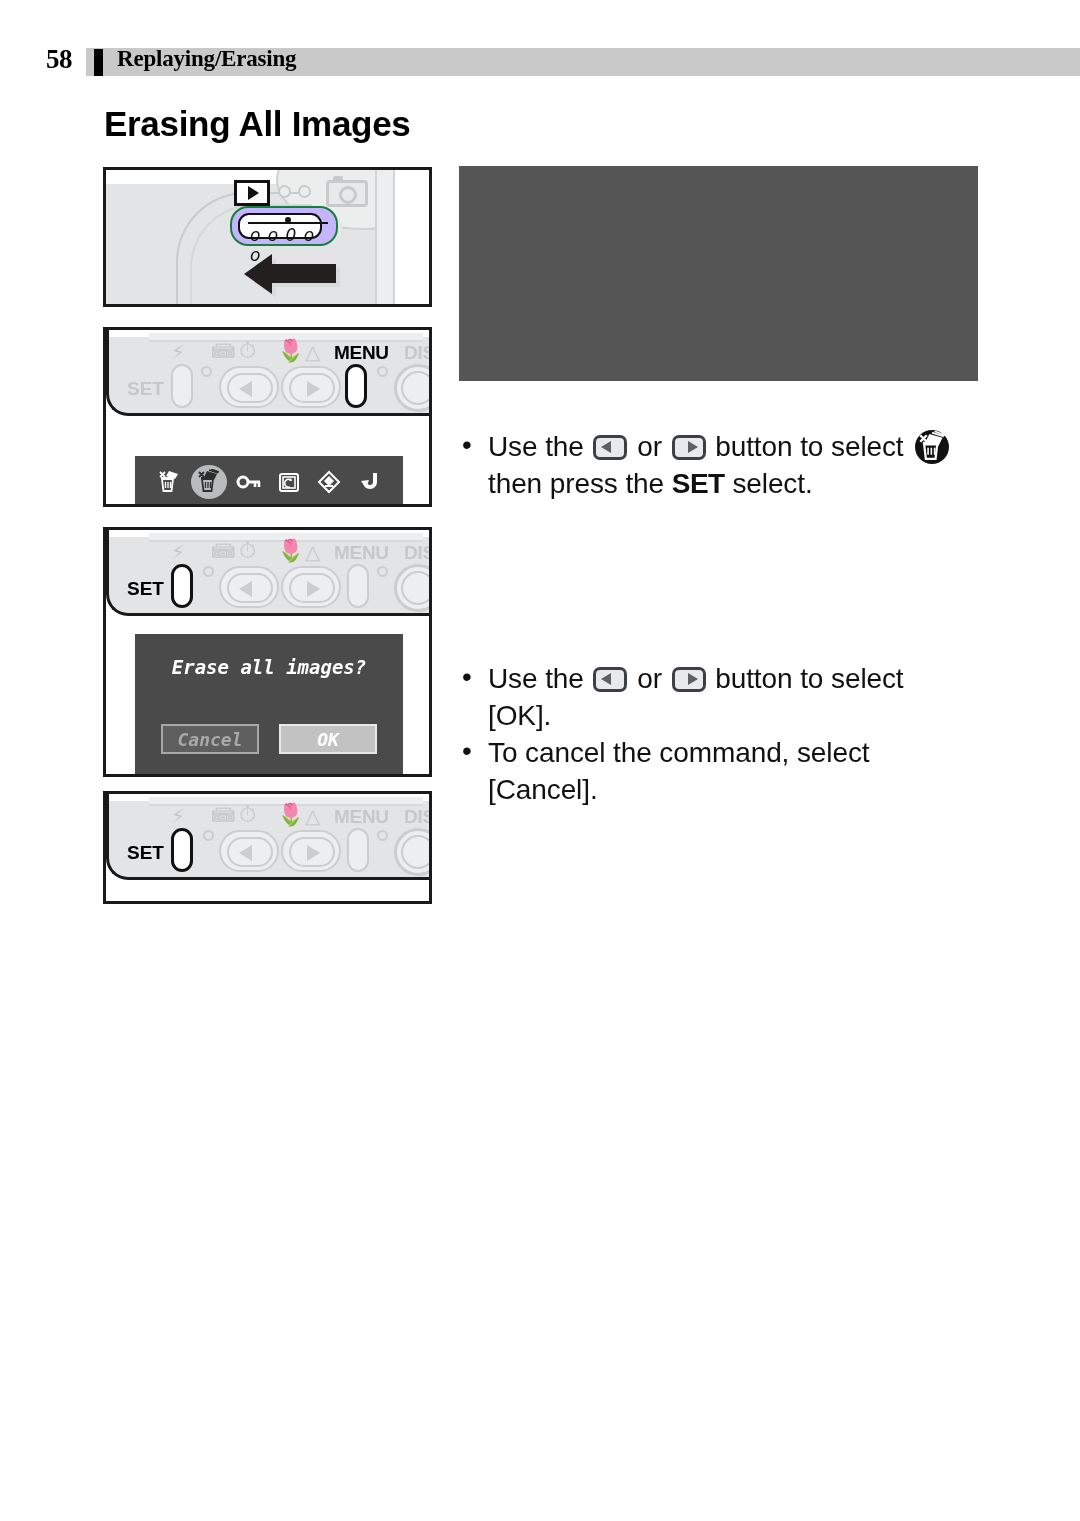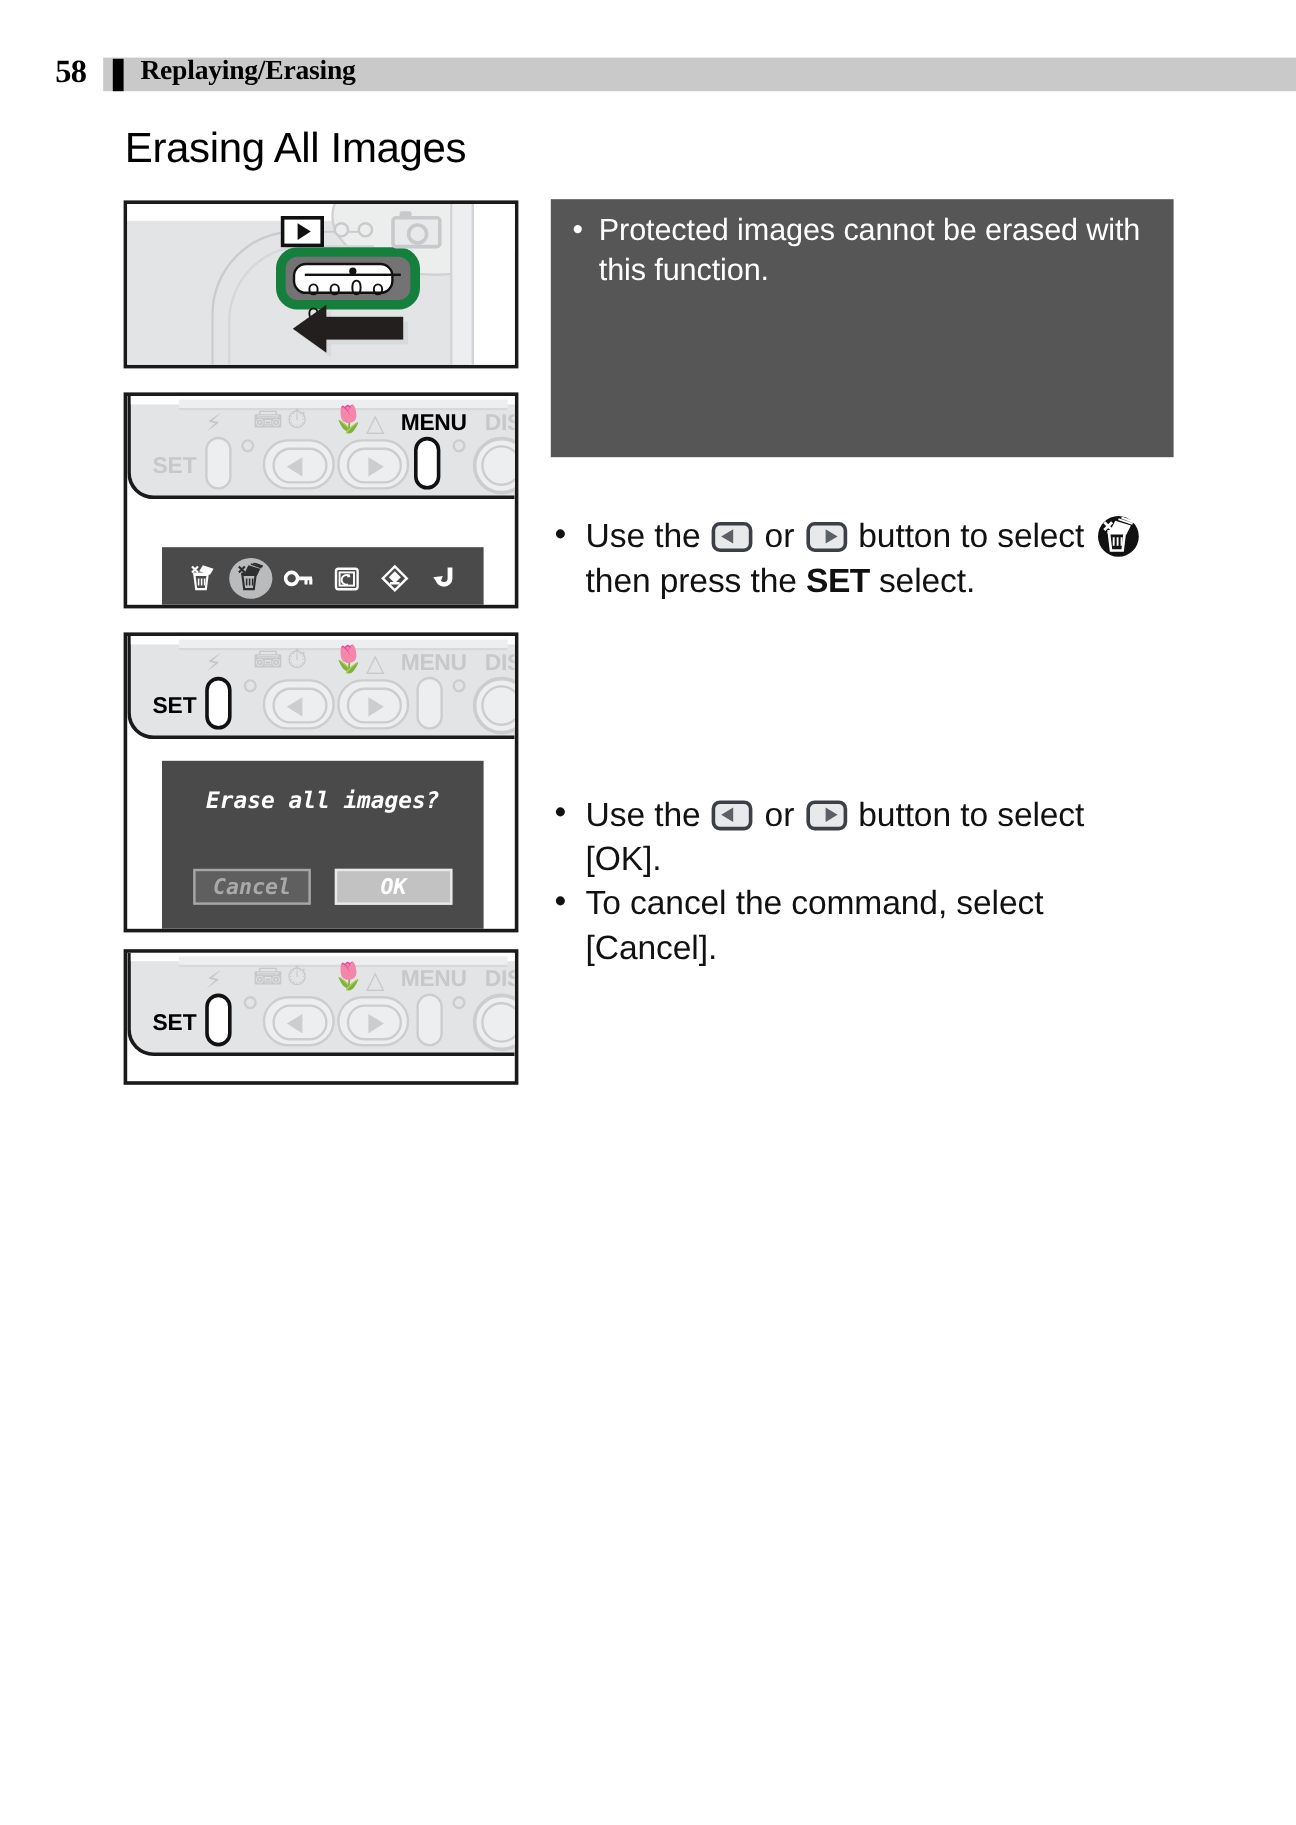--- a/index.html
+++ b/index.html
@@ -49,21 +49,21 @@
     font-weight: bold;
     color: #000;
     letter-spacing: -0.2px;
   }
 
   
   .page-title {
     position: absolute;
     left: 104px; top: 104px;
     font-size: 35px;
-    font-weight: normal;
+    font-weight: bold;
     letter-spacing: -0.3px;
     color: #000;
   }
 
   
   .panel {
     position: absolute;
     border: 3px solid #1a1a1a;
     background: #ffffff;
     box-sizing: border-box;
@@ -113,24 +113,25 @@
   .p1-hand2 {
     position: absolute; left: 84px; top: 34px;
     width: 120px; height: 160px;
     border-left: 2px solid #d5d7d9;
     border-top: 2px solid #d5d7d9;
     border-radius: 64px 0 0 0;
   }
   .switch-outer {
     position: absolute; left: 124px; top: 36px;
     width: 104px; height: 36px;
-    border: 8px solid #15803d;
+    border: 2px solid #15803d;
     border-radius: 18px;
-    background: #737373;
+    background: #c4b5fd;
     z-index: 6;
+    font-style: italic;
   }
   .switch-shadow {
     position: absolute; left: 132px; top: 40px;
     width: 104px; height: 36px;
     border-radius: 18px;
     background: #e6e7e9;
     z-index: 5;
   }
   .switch-inner {
     position: absolute; left: 6px; top: 5px;
@@ -663,21 +664,20 @@
     </div>
     <div class="pill dim" style="left:238px; top:34px;"></div>
     <div class="tiny-circ" style="left:268px; top:36px;"></div>
     <div class="ring-btn" style="left:285px; top:34px;">
       <div class="inner"></div>
     </div>
   </div>
 </div>
 
 <div class="note-box">
-  <div class="note-li">Protected images cannot be erased with this function.</div>
 </div>
 
 <div class="instr" id="instr1">
   <div class="instr-li">
     <span>Use the</span>
     <span class="ibtn left"><span class="t"></span></span>
     <span>or</span>
     <span class="ibtn right"><span class="t"></span></span>
     <span>button to select</span>
     <span class="ierase">

